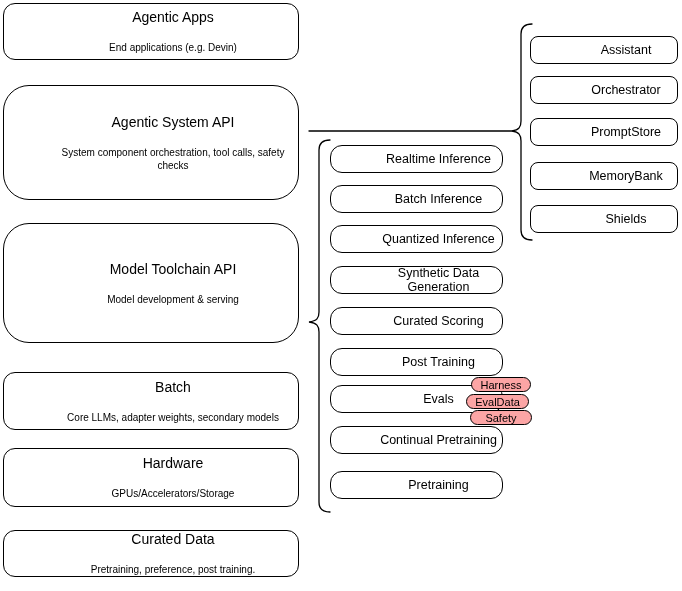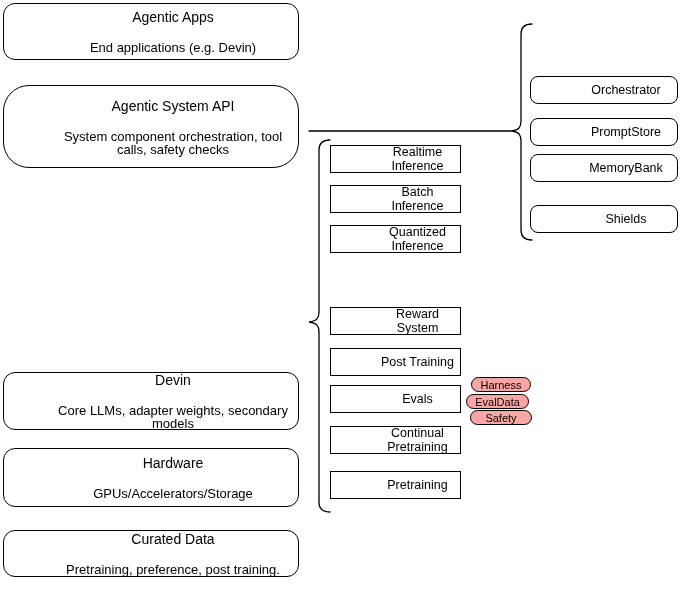--- a/index.html
+++ b/index.html
@@ -24,41 +24,41 @@
     border: 1.3px solid #000000;
     background: #ffffff;
     display: flex;
     flex-direction: column;
     align-items: center;
     justify-content: center;
     text-align: center;
     padding-left: 44px;
   }
   .node .title { font-size: 14px; line-height: 17px; }
-  .node .subtitle { font-size: 13px; line-height: 13px; margin-top: 15px; }
+  .node .subtitle { font-size: 10px; line-height: 13px; margin-top: 15px; }
 
   
   .lb { left: 3px; width: 296px; }
   .lb0 { top: 3px;   height: 57px;  border-radius: 12px; }
-  .lb1 { top: 85px;  height: 83px; border-radius: 26px; }
+  .lb1 { top: 85px;  height: 115px; border-radius: 26px; }
   .lb2 { top: 223px; height: 120px; border-radius: 26px; }
   .lb3 { top: 372px; height: 58px;  border-radius: 12px; }
   .lb4 { top: 448px; height: 59px;  border-radius: 12px; }
   .lb5 { top: 530px; height: 47px;  border-radius: 12px; }
 
   
-  .mid { left: 330px; width: 131px; height: 28px; border-radius: 0; font-size: 12.5px; }
+  .mid { left: 330px; width: 173px; height: 28px; border-radius: 12px; font-size: 12.5px; }
   .m0 { top: 145px; } .m1 { top: 185px; } .m2 { top: 225px; }
   .m3 { top: 266px; } .m4 { top: 307px; } .m5 { top: 348px; }
   .m6 { top: 385px; } .m7 { top: 426px; } .m8 { top: 471px; }
 
   
   .rb { left: 530px; width: 148px; height: 28px; border-radius: 8px; font-size: 12.5px; }
   .r0 { top: 36px; } .r1 { top: 76px; } .r2 { top: 118px; }
-  .r3 { top: 154px; text-align: center; } .r4 { top: 205px; }
+  .r3 { top: 162px; text-align: center; } .r4 { top: 205px; }
 
   
   .pill {
     position: absolute;
     box-sizing: border-box;
     height: 15px;
     border: 1.2px solid #000000;
     border-radius: 8px;
     background: #fca5a5;
     display: flex;
@@ -86,44 +86,50 @@
   </svg>
 
   <div class="node lb lb0">
     <div class="title">Agentic Apps</div>
     <div class="subtitle">End applications (e.g. Devin)</div>
   </div>
   <div class="node lb lb1">
     <div class="title">Agentic System API</div>
     <div class="subtitle">System component orchestration, tool calls, safety checks</div>
   </div>
+  <div class="node lb lb2">
+    <div class="title">Model Toolchain API</div>
+    <div class="subtitle">Model development &amp; serving</div>
+  </div>
   <div class="node lb lb3">
-    <div class="title">Devin</div>
+    <div class="title">Batch</div>
     <div class="subtitle">Core LLMs, adapter weights, secondary models</div>
   </div>
   <div class="node lb lb4">
     <div class="title">Hardware</div>
     <div class="subtitle">GPUs/Accelerators/Storage</div>
   </div>
   <div class="node lb lb5">
     <div class="title">Curated Data</div>
     <div class="subtitle">Pretraining, preference, post training.</div>
   </div>
 
   <div class="node mid m0">Realtime Inference</div>
   <div class="node mid m1">Batch Inference</div>
   <div class="node mid m2">Quantized Inference</div>
-  <div class="node mid m4">Reward System</div>
+  <div class="node mid m3">Synthetic Data Generation</div>
+  <div class="node mid m4">Curated Scoring</div>
   <div class="node mid m5">Post Training</div>
   <div class="node mid m6">Evals</div>
   <div class="node mid m7">Continual Pretraining</div>
   <div class="node mid m8">Pretraining</div>
 
   <div class="pill p0">Harness</div>
   <div class="pill p1">EvalData</div>
   <div class="pill p2">Safety</div>
 
+  <div class="node rb r0">Assistant</div>
   <div class="node rb r1">Orchestrator</div>
   <div class="node rb r2">PromptStore</div>
   <div class="node rb r3">MemoryBank</div>
   <div class="node rb r4">Shields</div>
 
 </div>
 
 </body></html>

